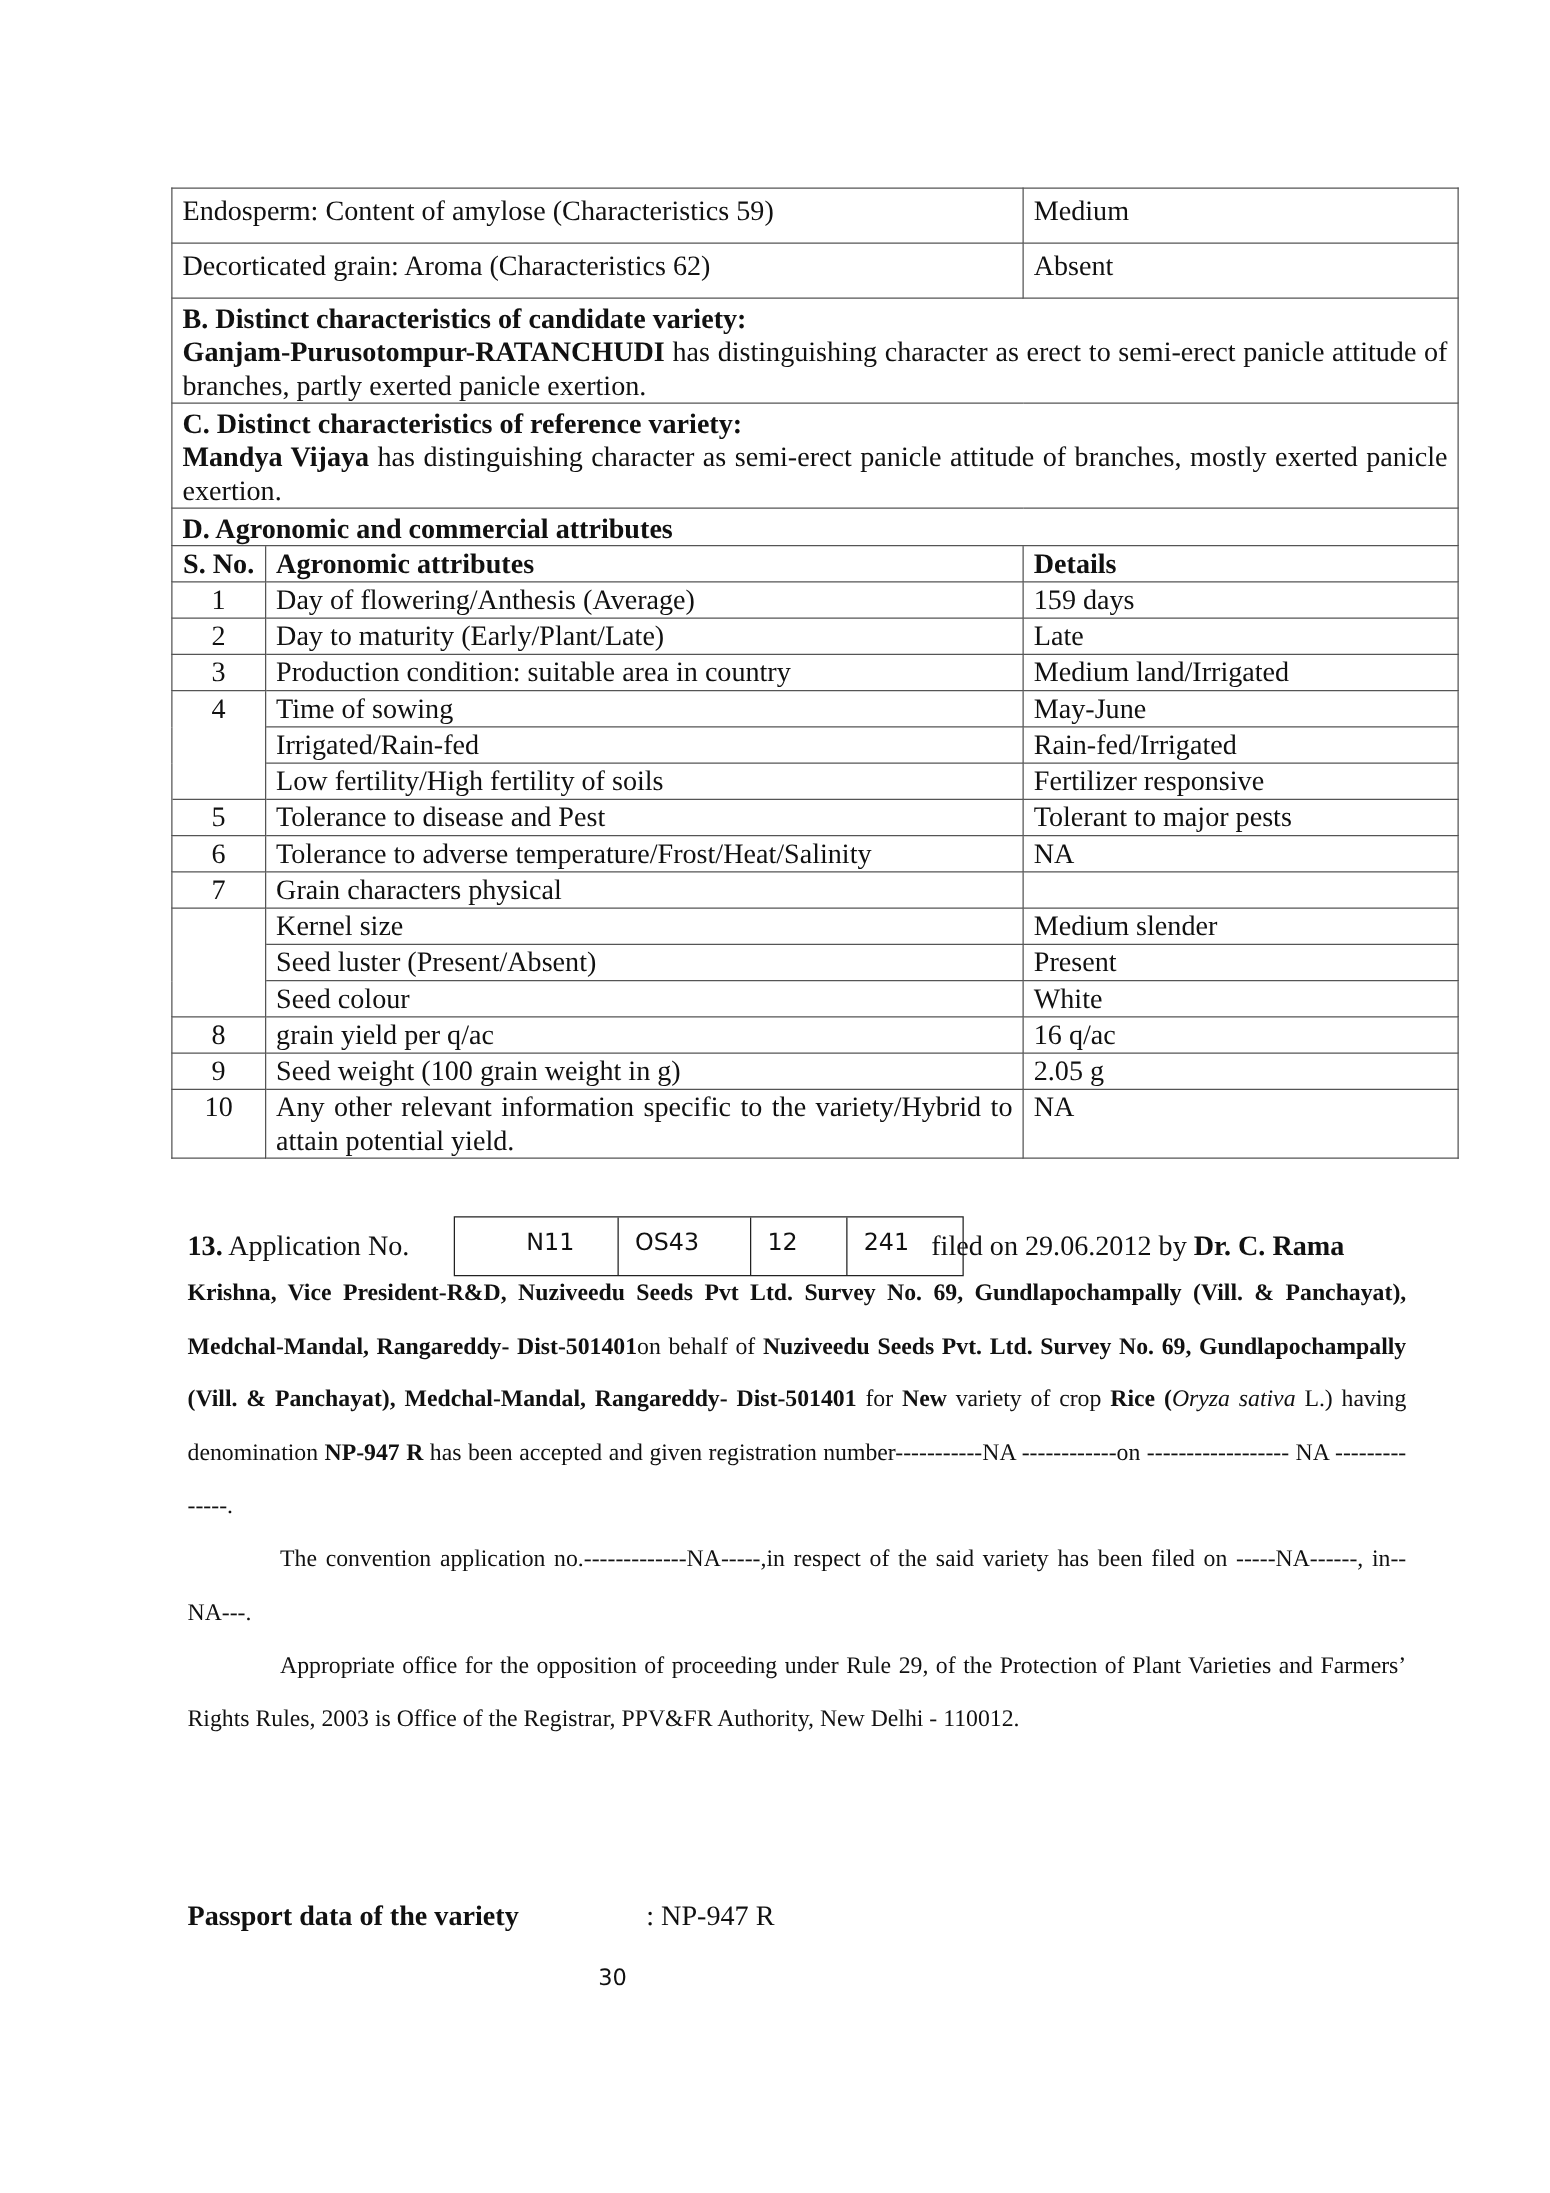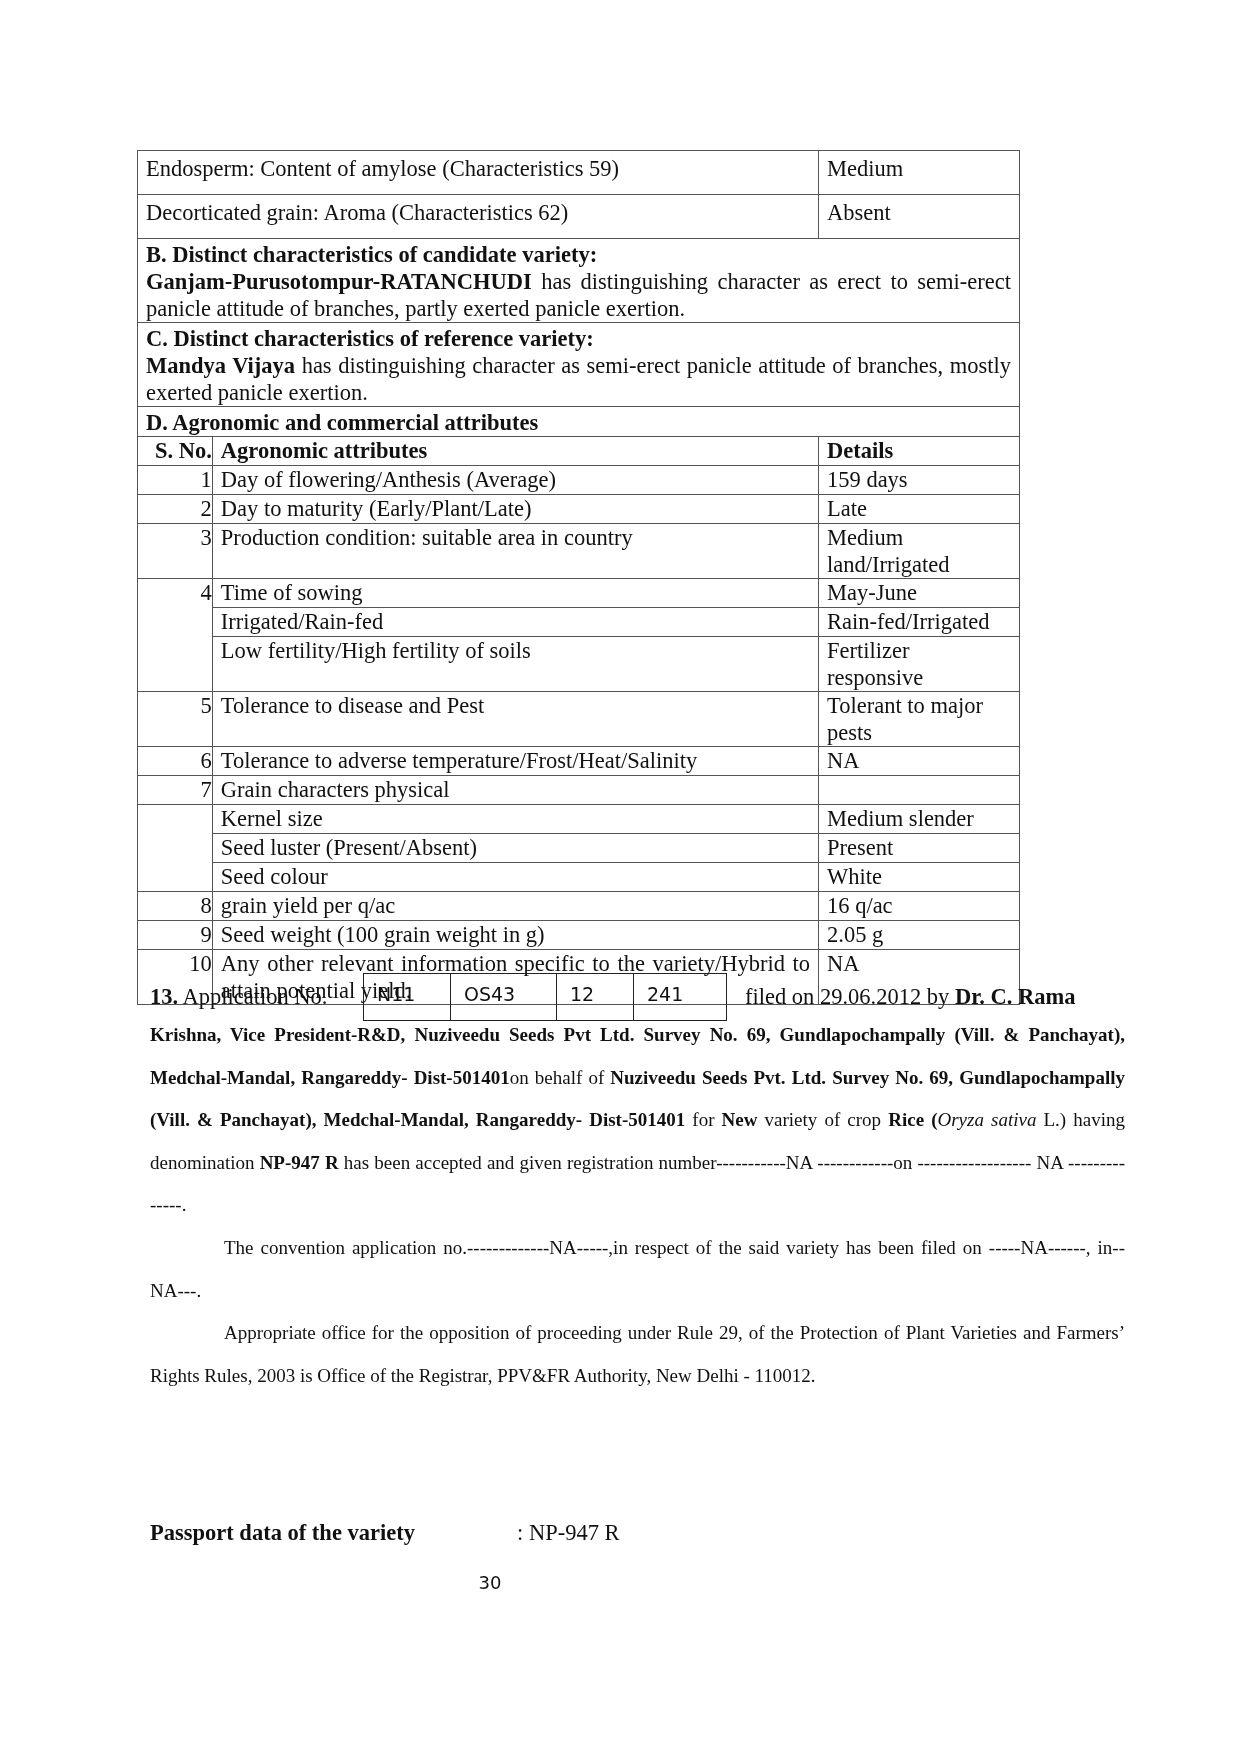--- a/index.html
+++ b/index.html
@@ -1,43 +1,43 @@
 <!DOCTYPE html>
 <html><head>
   <meta charset="utf-8">
   <style>
     html, body { margin: 0; padding: 0; background: #ffffff; }
     body { width: 1240px; height: 1754px; position: relative; overflow: hidden;
            font-family: "Liberation Serif", "DejaVu Serif", serif; color: #111; }
     .page { position: absolute; left: 0; top: 0; width: 1240px; height: 1754px; }
 
     
-    table.attr { position: absolute; left: 137px; top: 150px; width: 883px;
+    table.attr { position: absolute; left: 137px; top: 150px; width: 1030px;
                  border-collapse: collapse; font-size: 22.5px; line-height: 27px; }
     table.attr td { border: 1.5px solid #555; padding: 0 8px; vertical-align: top; }
     table.attr td.c-char { width: 664px; padding-top: 4px; height: 39px; }
     table.attr td.c-val  { padding-top: 4px; }
     table.attr td.full { padding: 2px 8px 0 8px; }
-    table.attr td.sno { width: 72px; text-align: right; padding: 0; }
+    table.attr td.sno { width: 72px; text-align: center; padding: 0; }
     table.attr td.attrname { width: 574px; }
     table.attr td.noborder-bottom { border-bottom: none; }
     .b { font-weight: bold; }
     .just { text-align: justify; text-align-last: left; }
     .row-h { height: 29px; }
 
     
     .para { position: absolute; left: 150px; width: 975px; font-size: 19px;
             line-height: 42.5px; text-align: justify; }
     .para.indent { text-indent: 74px; }
     .appline { position: absolute; left: 150px; top: 973px; width: 975px; height: 48px;
                font-size: 22.5px; line-height: 48px; }
     .appline .lbl { position: absolute; left: 0; top: 0; }
     .appline .after { position: absolute; left: 595px; top: 0; white-space: nowrap; }
     .appbox { position: absolute; left: 213px; top: 0; height: 46px; display: flex;
-              border: 1.5px solid #222; }
+              border: 1.5px solid #222; padding-left: 44px; }
     .appbox .cell { height: 46px; border-right: 1.5px solid #222; box-sizing: border-box;
                     font-family: "DejaVu Sans", sans-serif; font-size: 19px; line-height: 40px;
                     padding-left: 13px; }
     .appbox .cell:last-child { border-right: none; }
     .passport { position: absolute; left: 150px; top: 1518px; font-size: 22.5px; line-height: 30px; }
     .passport .lbl { font-weight: bold; }
     .passport .val { position: absolute; left: 367px; top: 0; white-space: nowrap; }
     .pagenum { position: absolute; left: 0; width: 980px; top: 1572px; text-align: center;
                font-family: "DejaVu Sans", sans-serif; font-size: 18px; }
     i { font-style: italic; }

